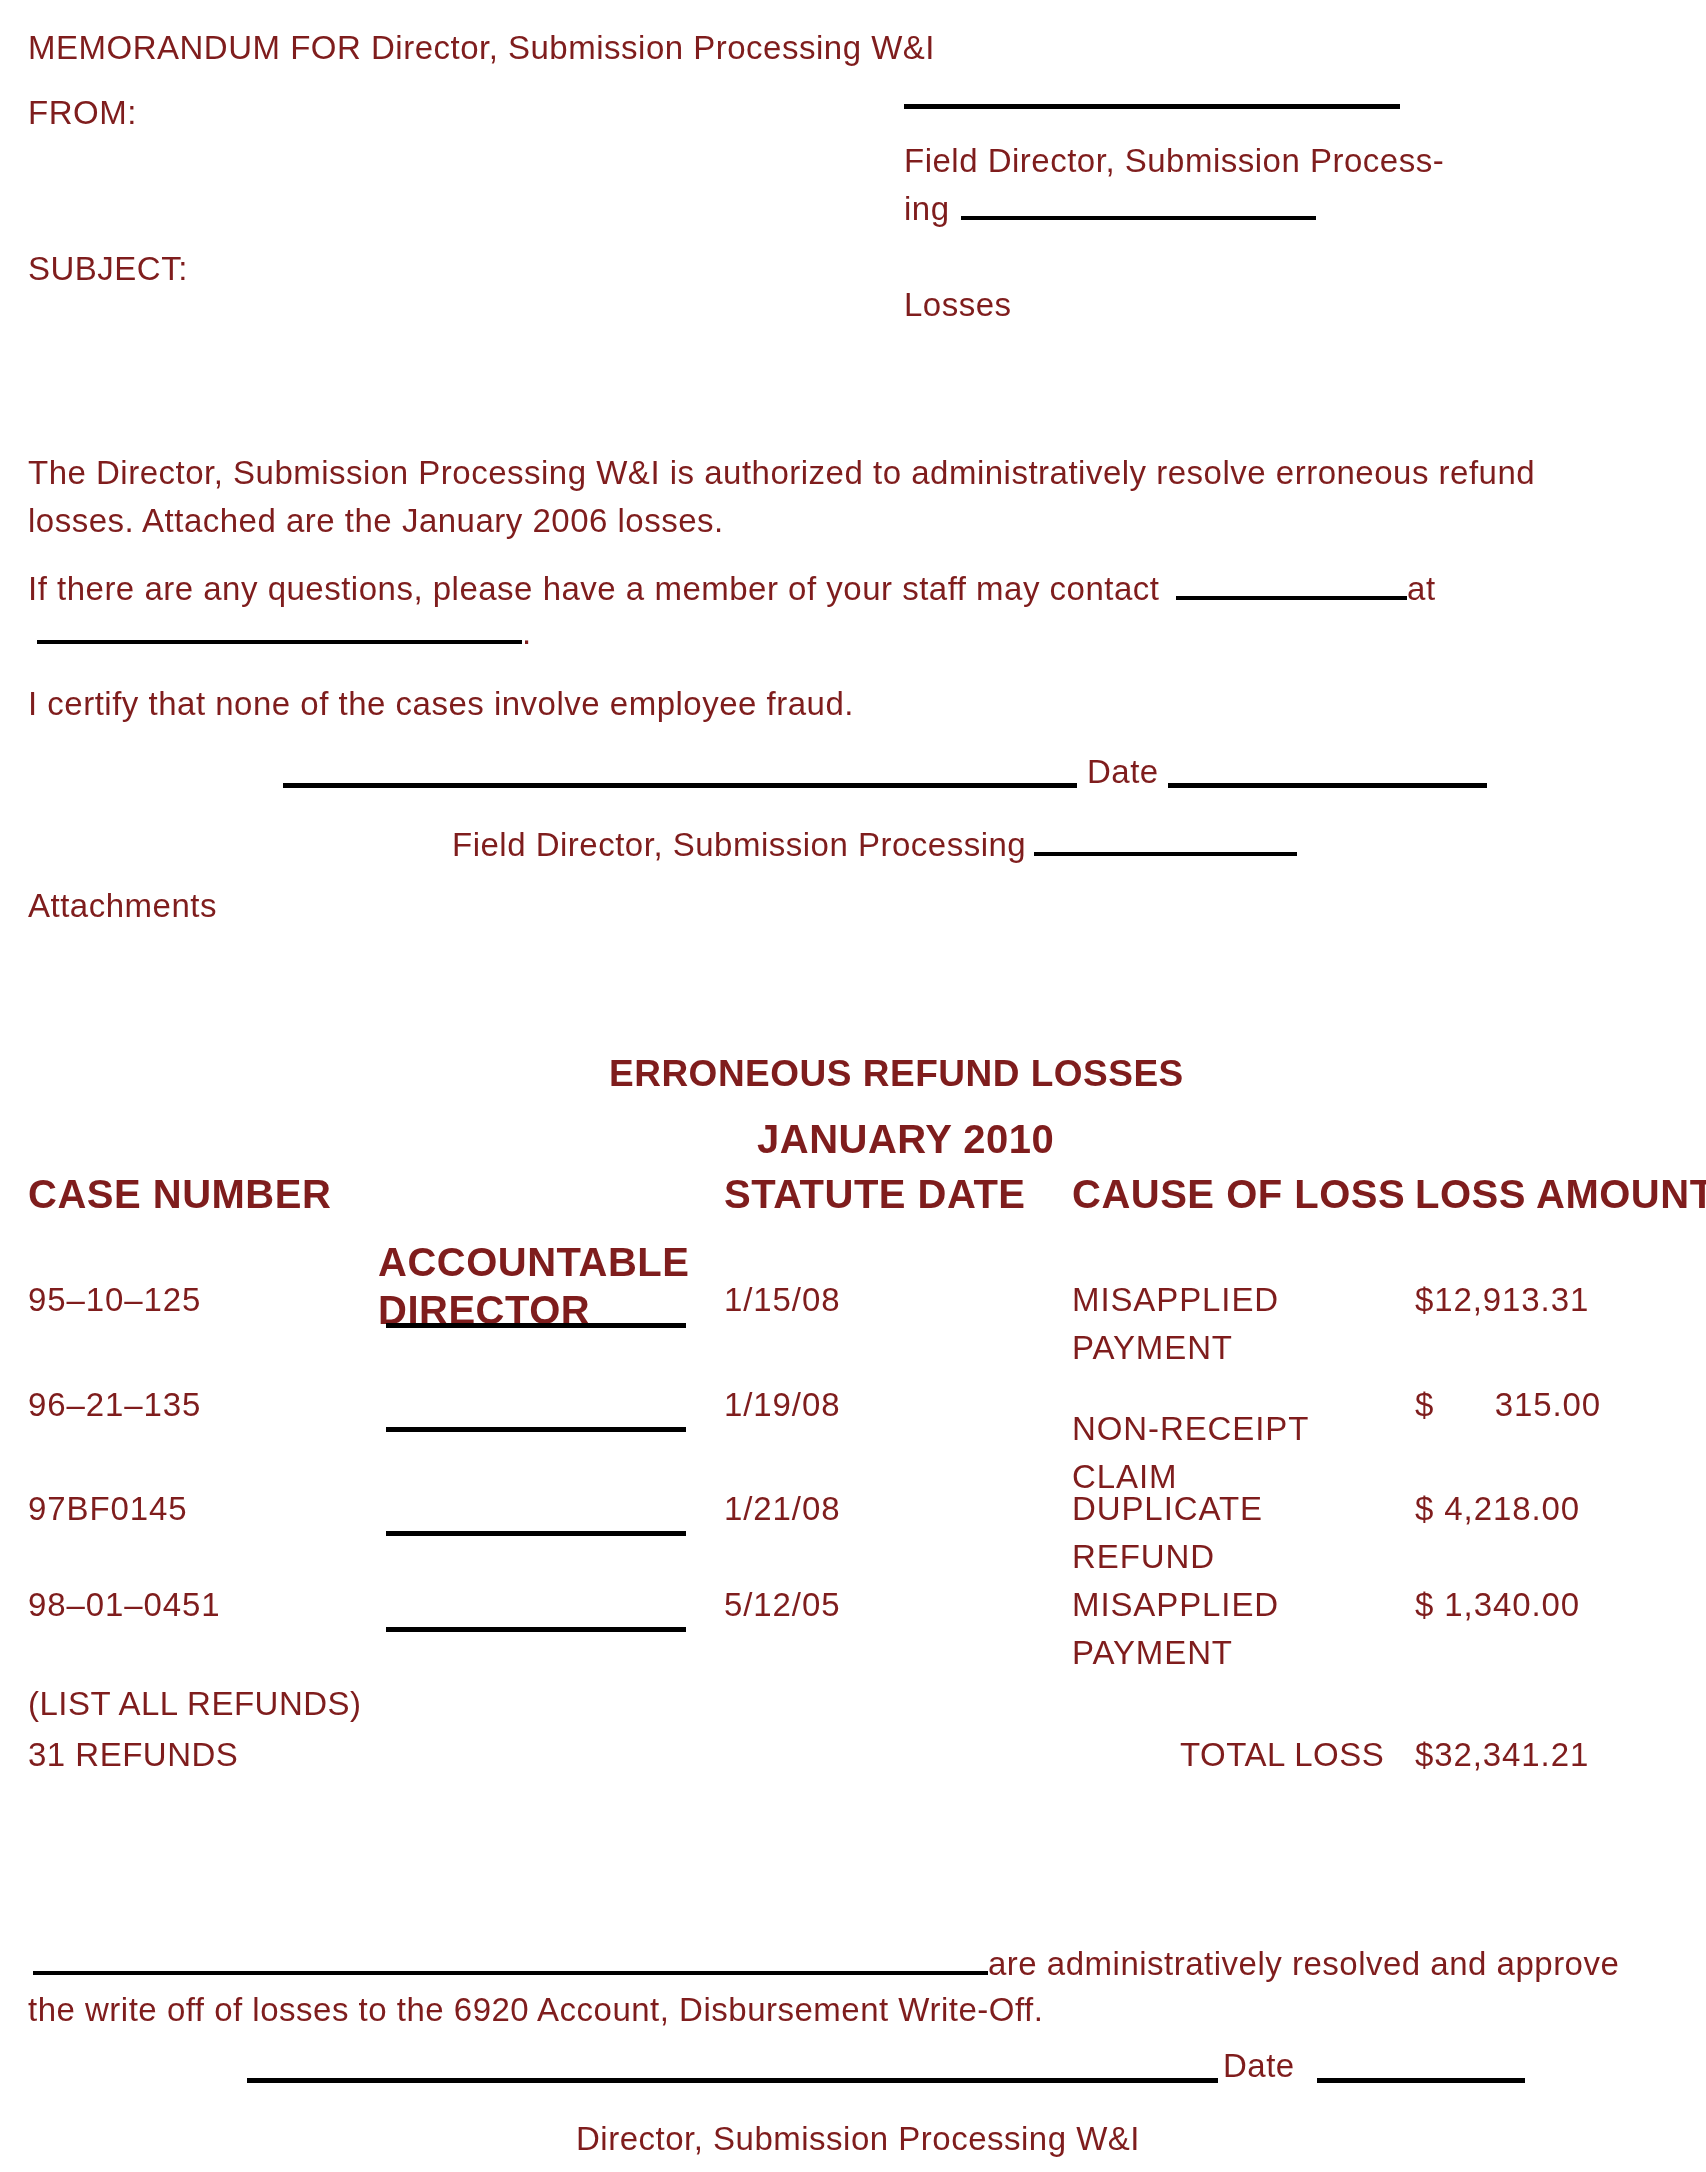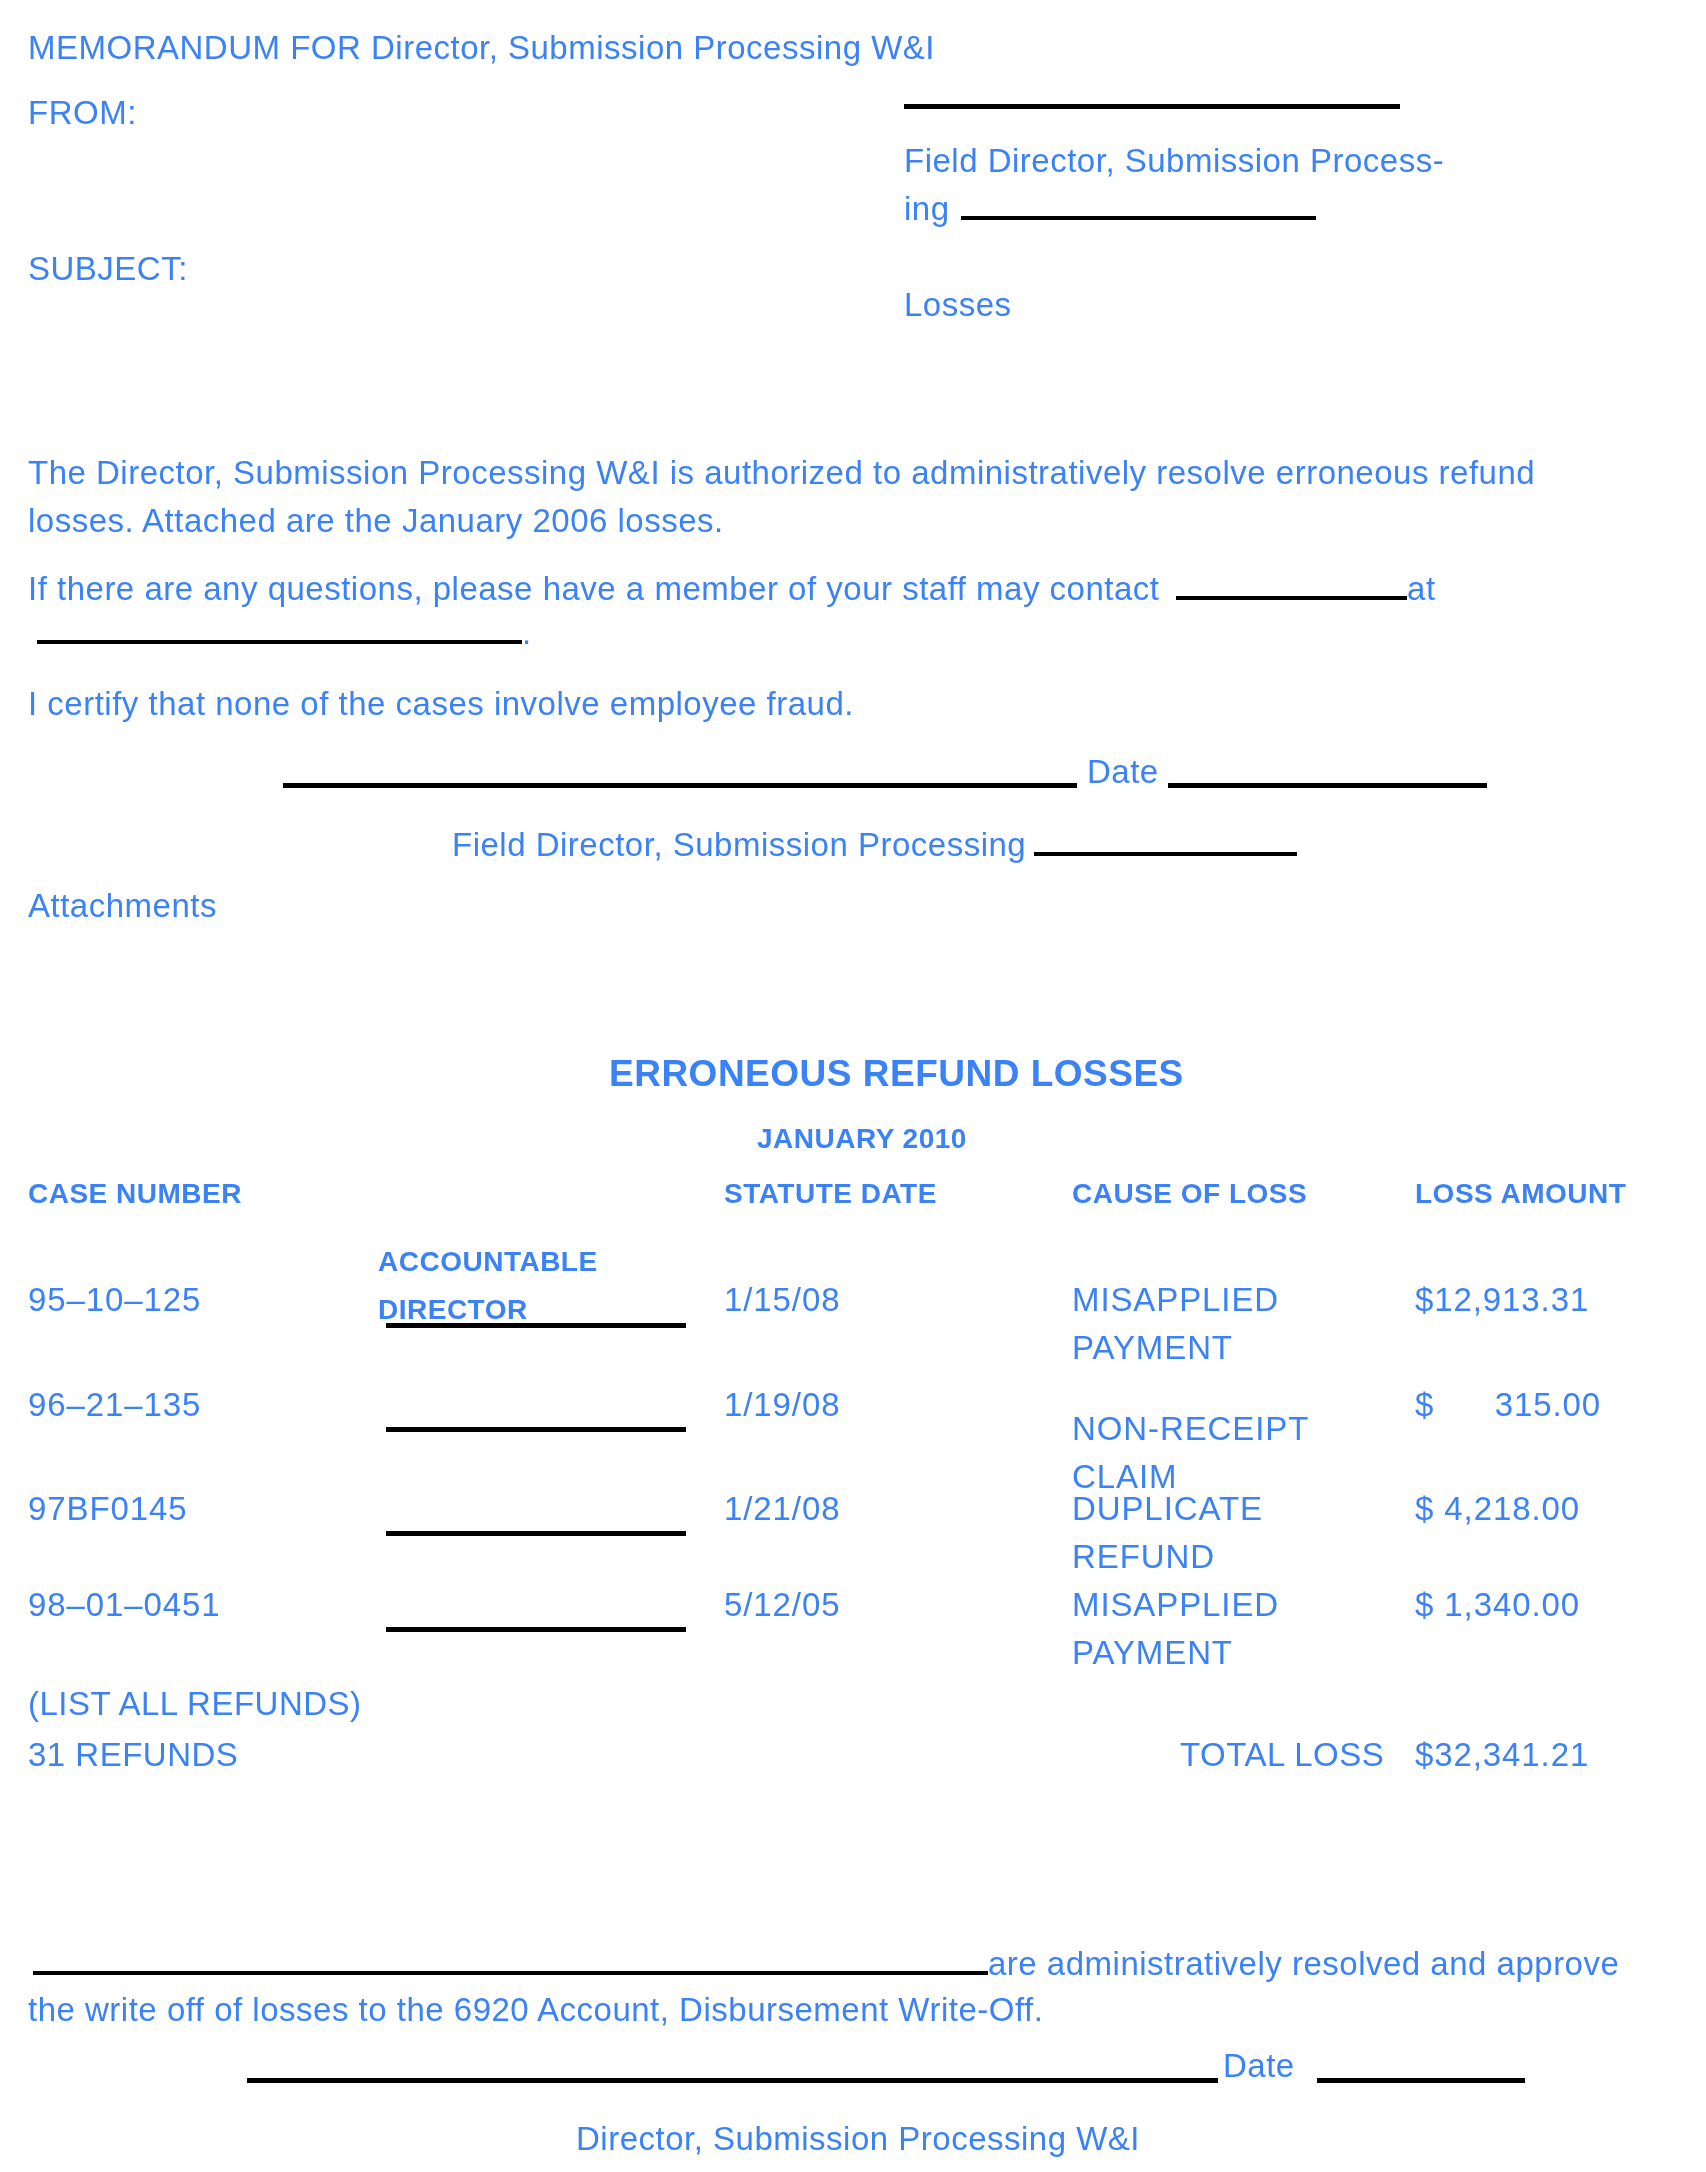--- a/index.html
+++ b/index.html
@@ -10,26 +10,26 @@
     background: #ffffff;
     font-family: "Liberation Sans", "DejaVu Sans", sans-serif;
     color: #050505;
     overflow: hidden;
   }
   .abs { position: absolute; }
   .txt {
     font-size: 33px;
     line-height: 48px;
     white-space: nowrap;
-    color: #3b82f6;
+    color: #7f1d1d;
     letter-spacing: 0.5px;
   }
   .b { font-weight: 700; }
   .t40 { font-size: 37px; }
-  .t38 { font-size: 28px; }
+  .t38 { font-size: 40px; }
   .wrap { white-space: normal; }
   .line { background: #000; height: 4.6px; }
   .blank {
     display: inline-block;
     border-bottom: 4.6px solid #000;
     height: 28px;
     vertical-align: baseline;
   }
   .amount { white-space: pre; letter-spacing: 0.9px; }
   .cell { letter-spacing: 0.9px; }

